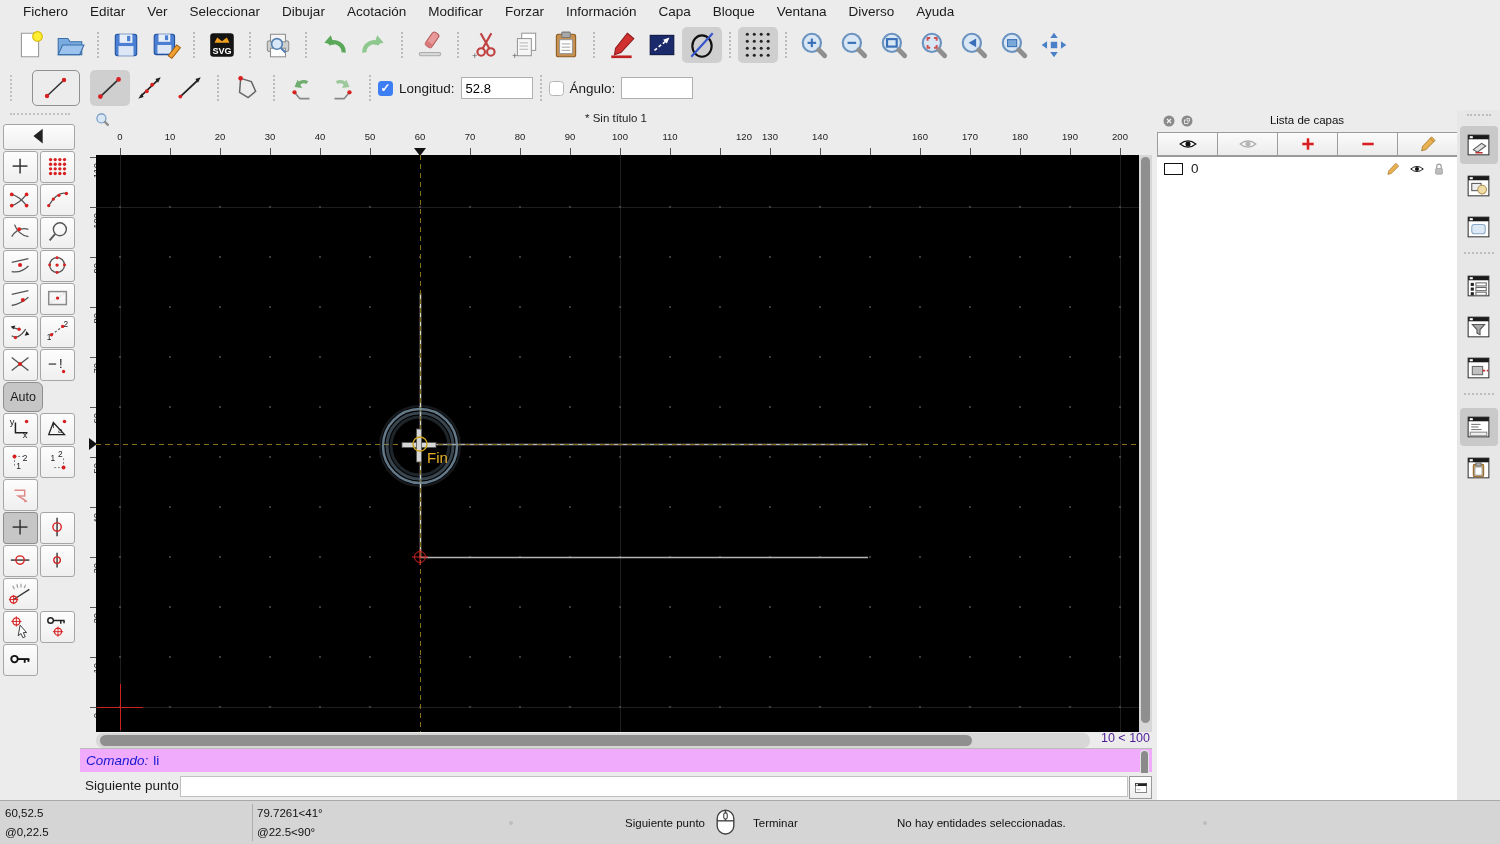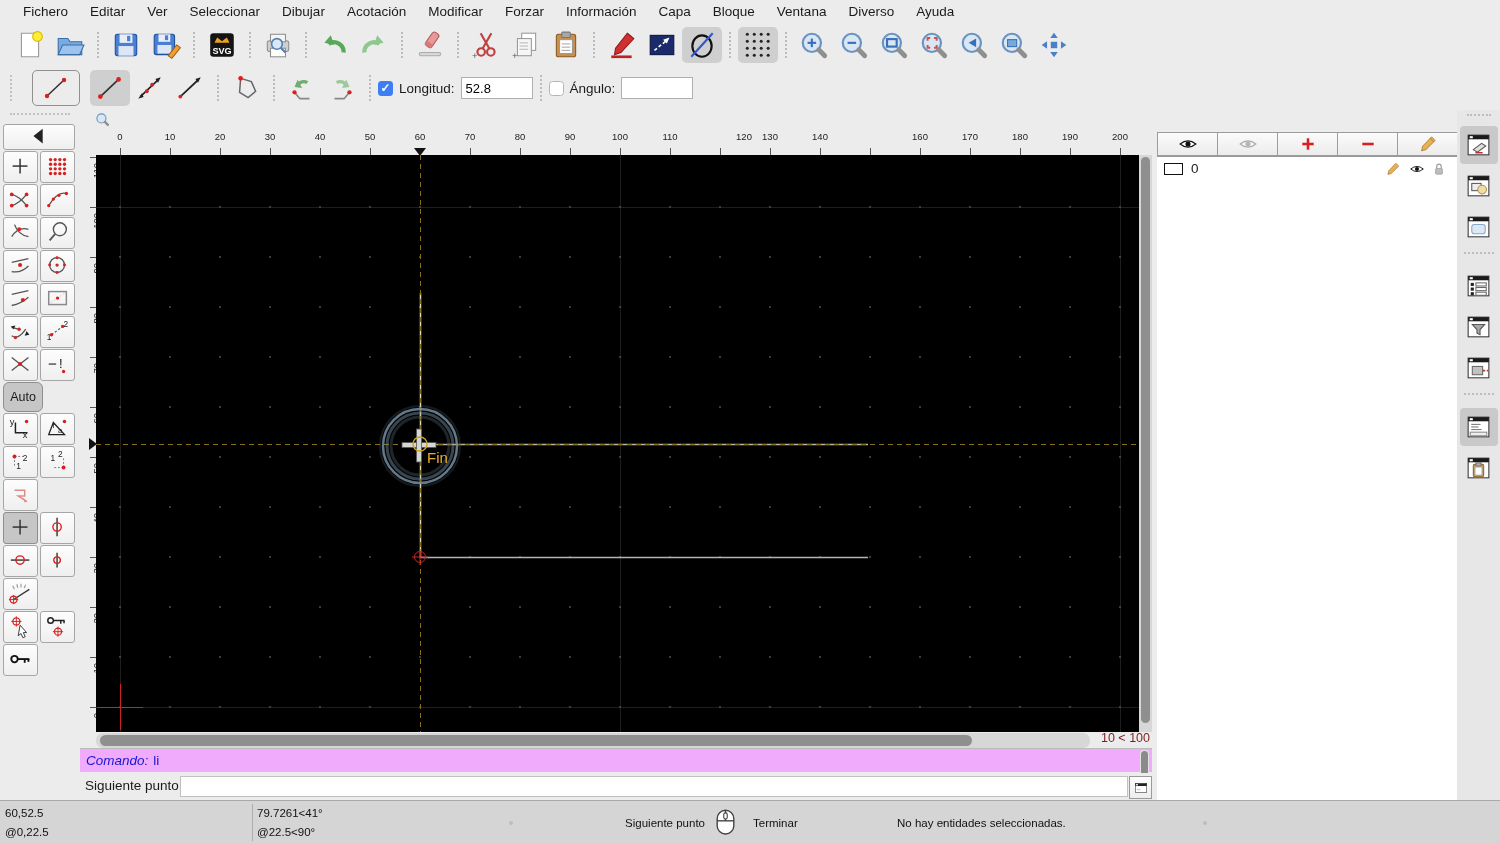--- a/index.html
+++ b/index.html
@@ -55,21 +55,21 @@
   #vruler{position:absolute;left:0;top:45px;width:16px;height:577px;}
   .vtick{position:absolute;right:0;width:6px;height:1px;background:#555;}
   .vlabel{position:absolute;right:5px;transform:translateY(6px) rotate(-90deg);transform-origin:right top;
           font-size:9.5px;color:#222;}
   #vmarker{position:absolute;right:-1px;width:0;height:0;border-top:6px solid transparent;
            border-bottom:6px solid transparent;border-left:8px solid #111;transform:translateY(-6px);}
   #cad-canvas{position:absolute;left:16px;top:45px;}
   
   #hscroll{position:absolute;left:16px;top:623px;width:994px;height:15px;background:#d7d7d7;border-radius:7px;}
   #hscroll .thumb{position:absolute;left:4px;top:2px;width:872px;height:11px;background:#8f8f8f;border-radius:6px;}
-  #grid-status{position:absolute;left:1010px;top:621px;width:60px;height:17px;font-size:12.5px;color:#7f1d1d;
+  #grid-status{position:absolute;left:1010px;top:621px;width:60px;height:17px;font-size:12.5px;color:#4c1d95;
                text-align:right;}
   #vscroll{position:absolute;left:1059px;top:45px;width:13px;height:577px;background:#d7d7d7;}
   #vscroll .thumb{position:absolute;left:2px;top:2px;width:9px;height:566px;background:#8f8f8f;border-radius:5px;}
   
   #cmd-history{position:absolute;left:0;top:638px;width:1072px;height:24px;background:#f0abfc;
                border-top:1px solid #bbb;box-sizing:border-box;font-size:13.5px;line-height:23px;padding-left:6px;}
   #cmd-history .lbl{color:#1616d0;font-style:italic;}
   #cmd-history .val{color:#1616d0;margin-left:5px;}
   #cmd-vscroll{position:absolute;right:3px;top:640px;width:9px;height:26px;background:#e4e4e4;border-radius:4px;}
   #cmd-vscroll .thumb{position:absolute;left:1px;top:1px;width:7px;height:24px;background:#8a8a8a;border-radius:4px;}
@@ -683,20 +683,21 @@
           </div>
         </div>
       </div>
 
     <div id="mdi">
       <div id="doc-titlebar">
         <span id="doc-icon"><svg viewBox="0 0 28 28">
               <circle cx="12" cy="12" r="8.5" fill="#d9e6f4" stroke="#6a93c0" stroke-width="2"></circle>
               <line x1="18.5" y1="18.5" x2="24" y2="24" stroke="#8f8f8f" stroke-width="4.5" stroke-linecap="round"></line>
             </svg></span>
+        <div id="doc-title">* Sin título 1</div>
       </div>
       <div id="hruler">
           <span class="hlabel" style="left: 24px;">0</span>
           <span class="htick" style="left: 24px;"></span>
           <span class="hlabel" style="left: 74px;">10</span>
           <span class="htick" style="left: 74px;"></span>
           <span class="hlabel" style="left: 124px;">20</span>
           <span class="htick" style="left: 124px;"></span>
           <span class="hlabel" style="left: 174px;">30</span>
           <span class="htick" style="left: 174px;"></span>
@@ -1041,20 +1042,32 @@
               <rect x="4" y="6" width="20" height="16" fill="#fff" stroke="#333"></rect>
               <rect x="4" y="6" width="20" height="4.5" fill="#222"></rect>
               <rect x="5.5" y="7" width="3" height="2.5" fill="#fff"></rect>
               <line x1="7" y1="17" x2="13" y2="17" stroke="#888"></line>
             </svg>
           </div>
       </div>
     </div>
 
     <div id="right-panel">
+      <div id="panel-titlebar">
+        <span class="circle-btn" style="left:5px" id="panel-close"><svg viewBox="0 0 28 28">
+              <circle cx="14" cy="14" r="11" fill="#8a8a8a"></circle>
+              <path d="M10 10l8 8M18 10l-8 8" stroke="#f2f2f2" stroke-width="2.4"></path>
+            </svg></span>
+        <span class="circle-btn" style="left:23px" id="panel-float"><svg viewBox="0 0 28 28">
+              <circle cx="14" cy="14" r="11" fill="#8a8a8a"></circle>
+              <rect x="9" y="12" width="7" height="7" fill="none" stroke="#f2f2f2" stroke-width="1.6"></rect>
+              <path d="M13 9h6v6" fill="none" stroke="#f2f2f2" stroke-width="1.6"></path>
+            </svg></span>
+        <div id="panel-title">Lista de capas</div>
+      </div>
       <div id="layer-toolbar">
           <div class="laybtn">
             <svg viewBox="0 0 28 28">
               <path d="M3 14q11-9 22 0q-11 9-22 0z" fill="#fff" stroke="#111" stroke-width="1.6"></path>
               <circle cx="14" cy="14" r="3.6" fill="#111"></circle>
             </svg>
           </div>
           <div class="laybtn">
             <svg viewBox="0 0 28 28">
               <path d="M3 14q11-9 22 0q-11 9-22 0z" fill="#f4f4f4" stroke="#aaa" stroke-width="1.6"></path>

